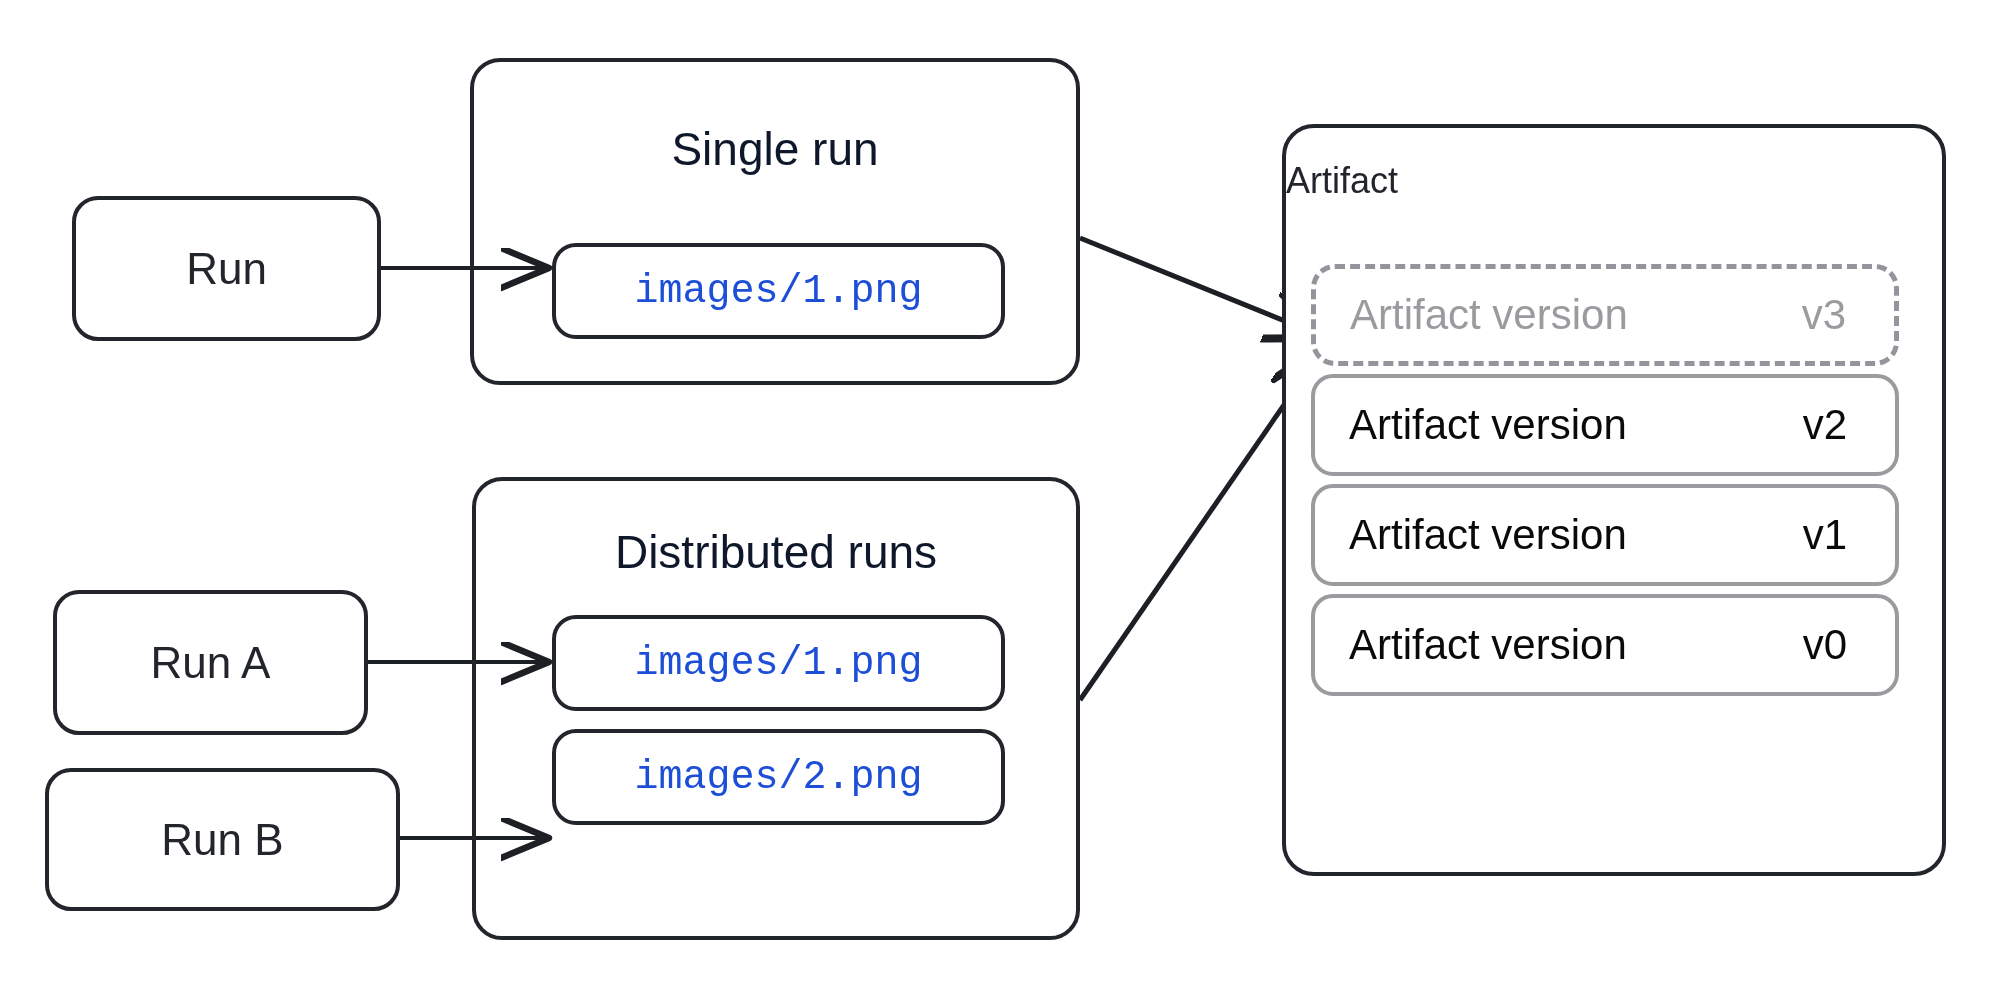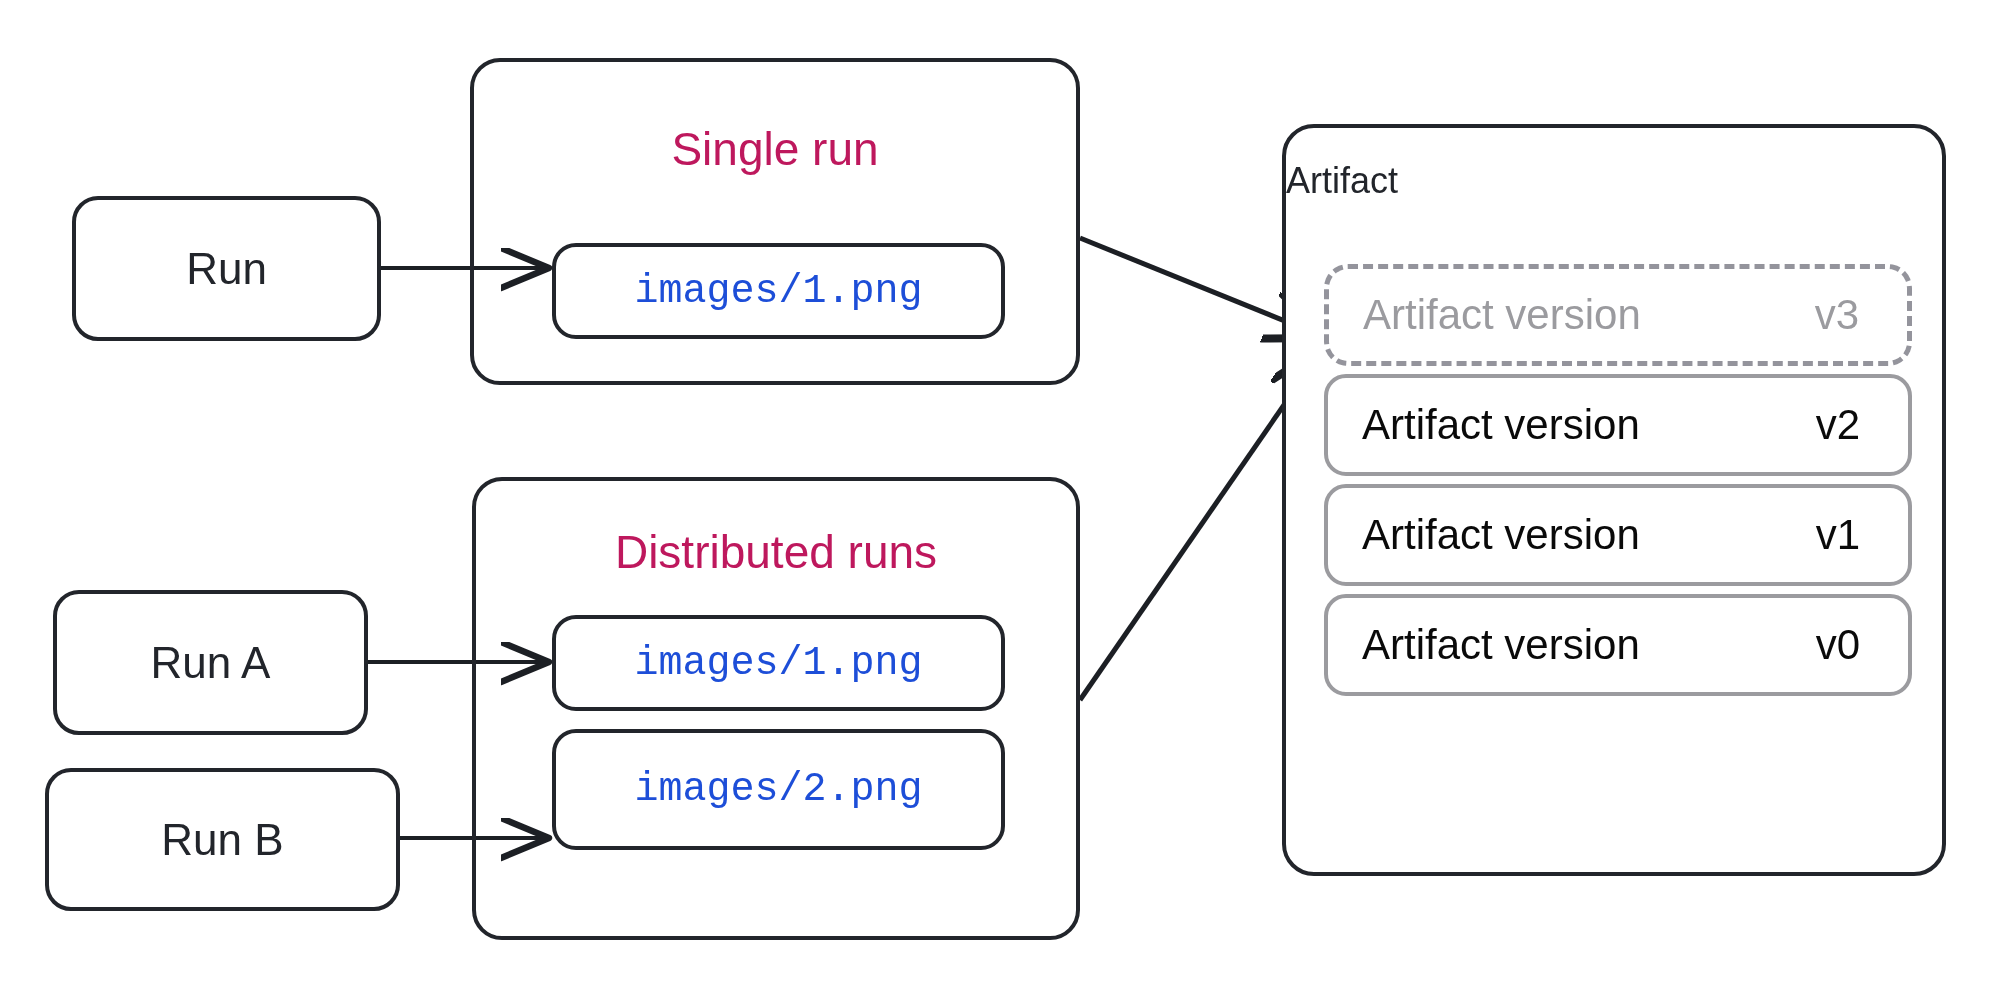--- a/index.html
+++ b/index.html
@@ -37,21 +37,21 @@
     border: 4px solid #22252b;
     border-radius: 30px;
   }
   .group-title {
     position: absolute;
     left: 0;
     right: 0;
     text-align: center;
     font-size: 46px;
     line-height: 1.1;
-    color: #be185d;
+    color: #0f172a;
     font-family: "Liberation Sans", sans-serif;
     white-space: nowrap;
   }
   .run-label {
     font-size: 44px;
     color: #22252b;
     font-family: "Liberation Sans", sans-serif;
     white-space: nowrap;
   }
   .file-label {
@@ -78,21 +78,21 @@
     left: 0;
     right: 0;
     top: 32px;
     text-align: left;
     font-size: 36px;
     color: #22252b;
     font-family: "Liberation Sans", sans-serif;
   }
   #version-list {
     position: absolute;
-    left: 38px;
+    left: 25px;
     top: 136px;
     width: 588px;
   }
   .version-row {
     box-sizing: border-box;
     height: 102px;
     margin-bottom: 8px;
     border-radius: 22px;
     display: flex;
     align-items: center;
@@ -175,21 +175,21 @@
   <div class="node" style="left:45px; top:768px; width:355px; height:143px;">
     <span class="run-label">Run B</span>
   </div>
 
   <div class="group" style="left:472px; top:477px; width:608px; height:463px;">
     <div class="group-title" style="top:46px;">Distributed runs</div>
   </div>
   <div class="node" style="left:552px; top:615px; width:453px; height:96px; border-radius:24px;">
     <span class="file-label">images/1.png</span>
   </div>
-  <div class="node" style="left:552px; top:729px; width:453px; height:121px; border-radius:24px;">
+  <div class="node" style="left:552px; top:729px; width:453px; height:96px; border-radius:24px;">
     <span class="file-label">images/2.png</span>
   </div>
 
   <div id="artifact-panel">
     <div id="artifact-title">Artifact</div>
 
     <div id="version-list">
 
       <div class="version-row dashed">
         <span class="version-name">Artifact version</span>

